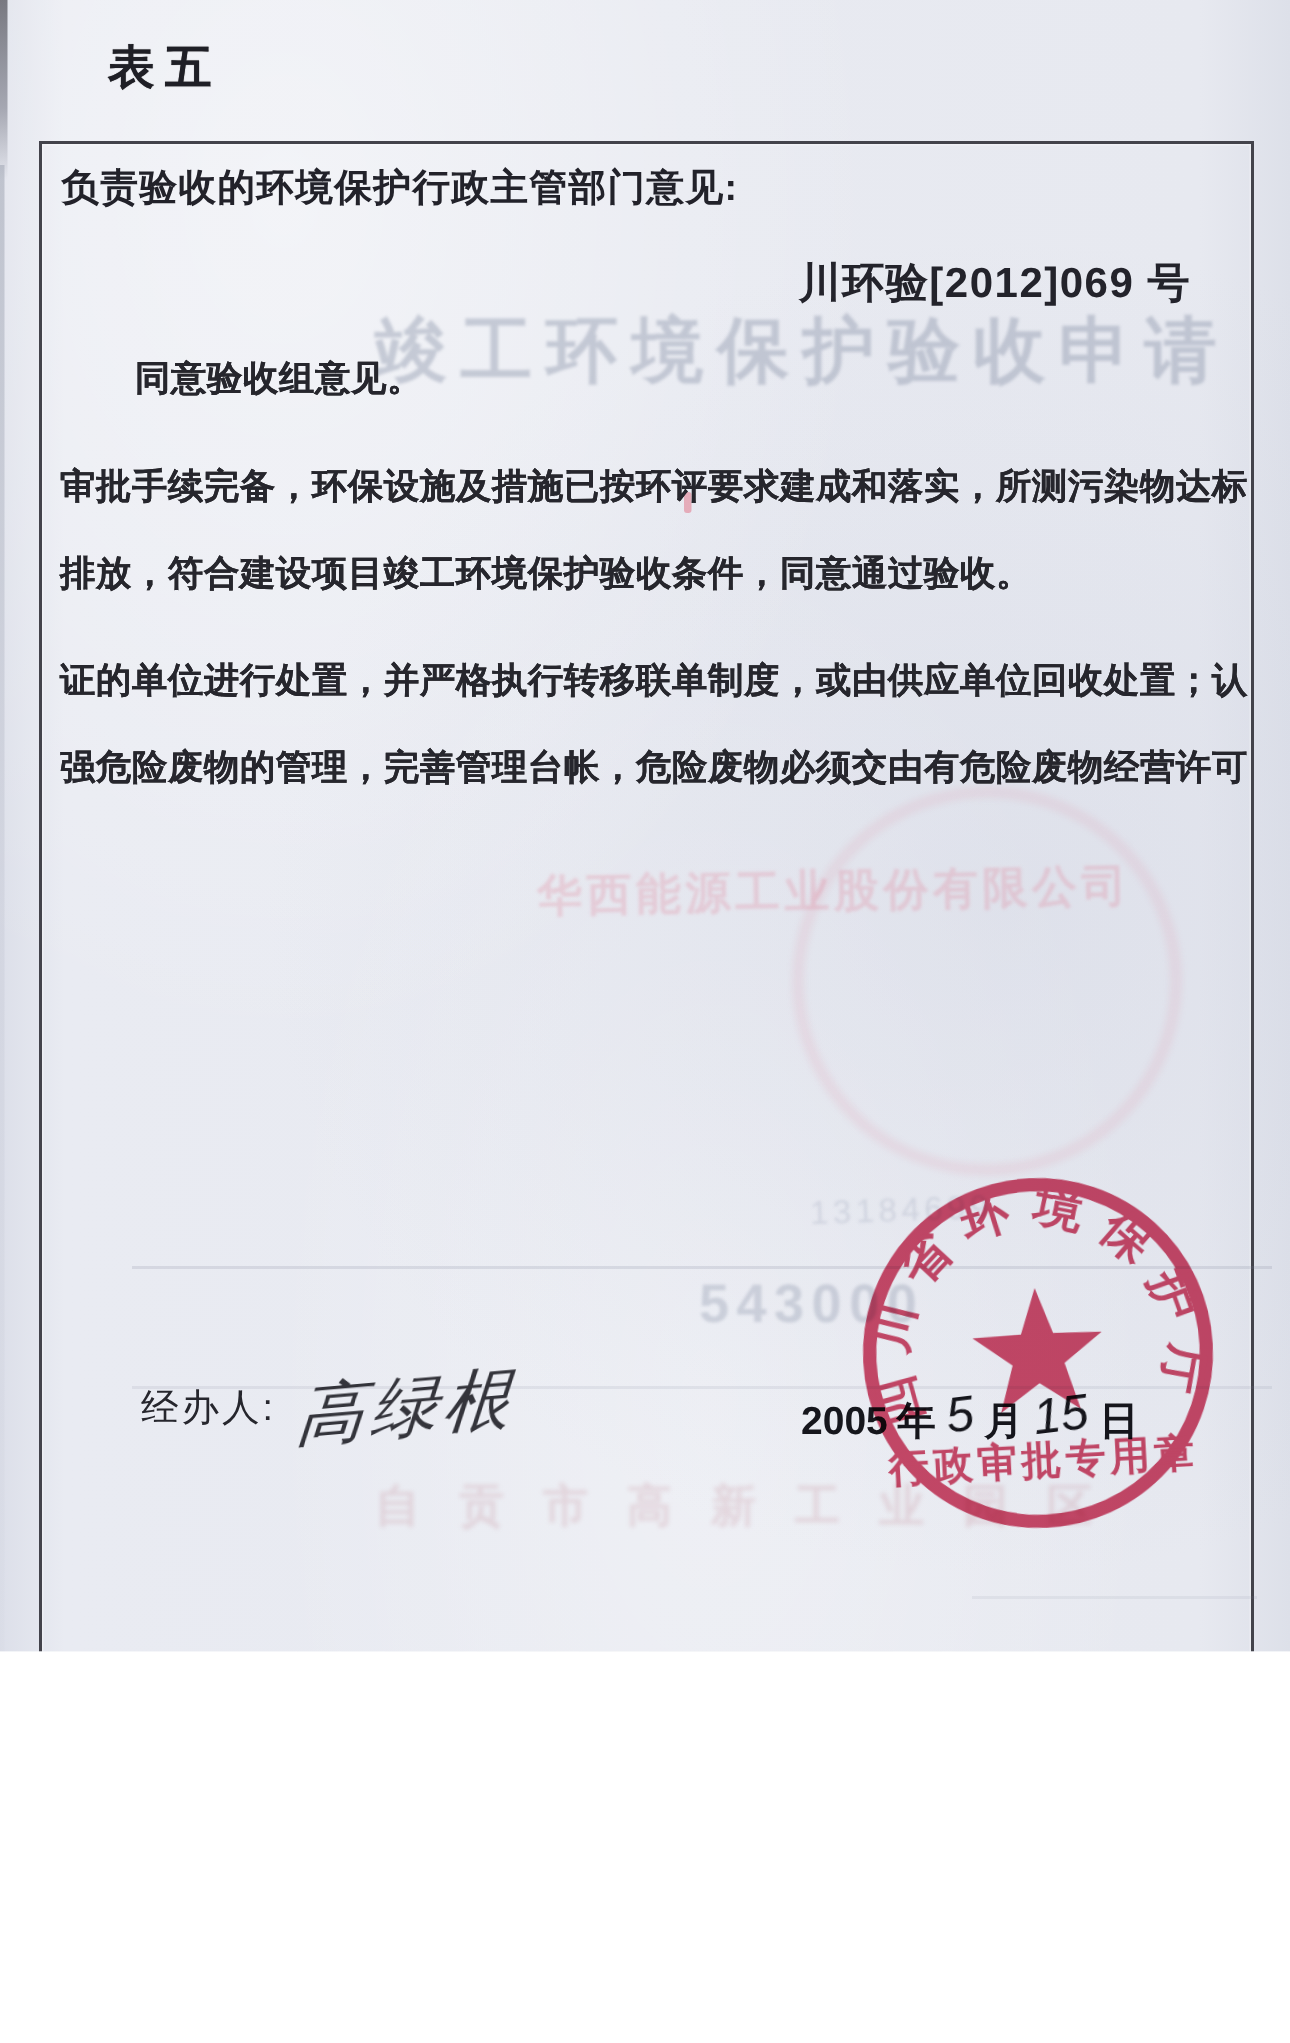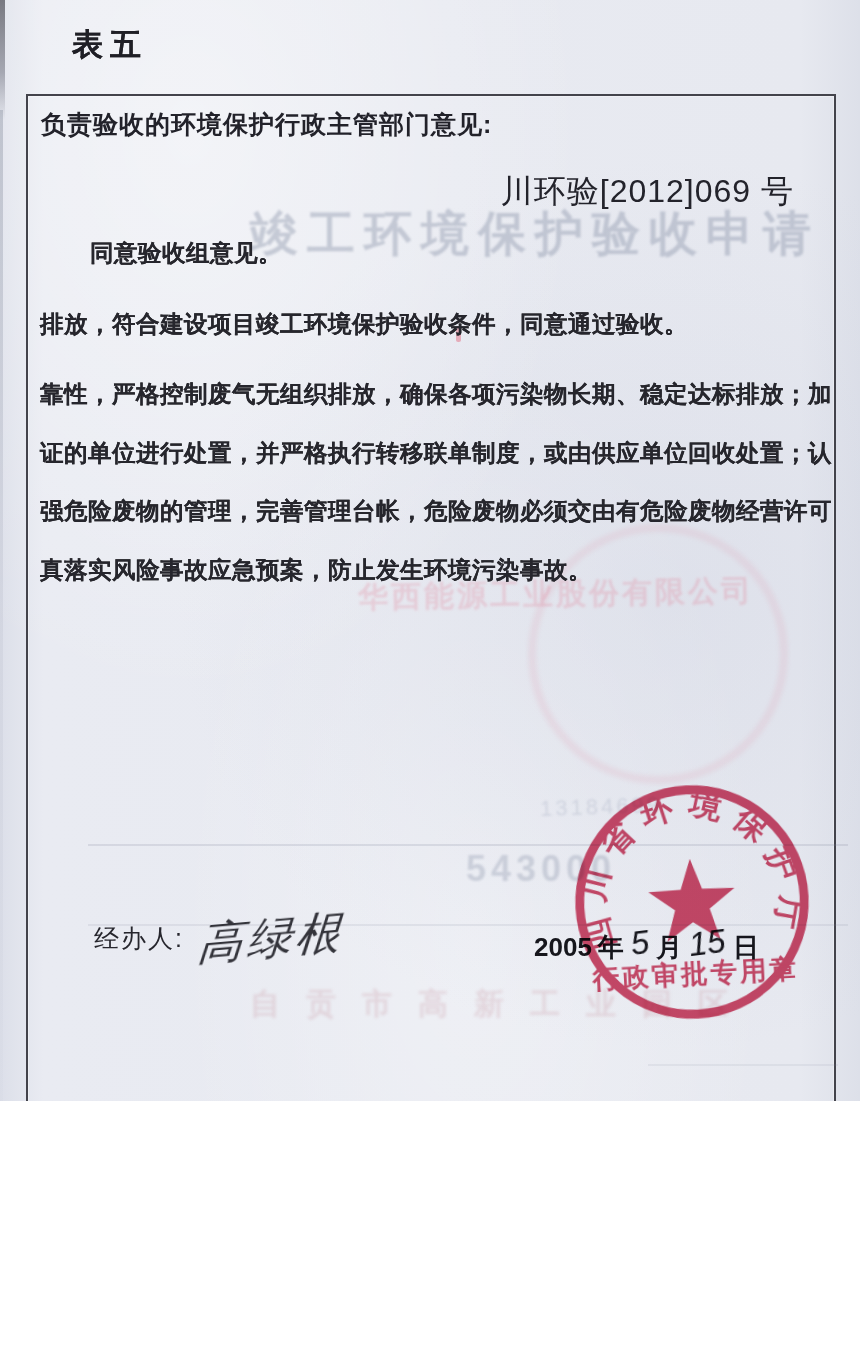--- a/index.html
+++ b/index.html
@@ -16,21 +16,21 @@
   .scan-edge{position:absolute;left:0;top:0;width:5px;height:120px;
     background:linear-gradient(180deg,#4a4a52,#8a8c98 60%,transparent);opacity:.7;}
   .scan-edge-b{position:absolute;left:0;top:110px;width:3px;height:1252px;
     background:linear-gradient(180deg,#9aa0ae,#c9ccd8 40%,transparent 90%);opacity:.5;}
   .sheet-title{position:absolute;left:72px;top:24px;font-size:31px;font-weight:bold;
     letter-spacing:7px;color:#1f1f26;text-shadow:0 0 .5px #333;}
   .main-box{position:absolute;left:26px;top:94px;width:806px;height:1222px;
     border:2.5px solid #43434b;box-shadow:0 0 0 1px rgba(255,255,255,.35) inset;}
   .box-header{position:absolute;left:13px;top:12px;font-size:25px;font-weight:bold;
     letter-spacing:1px;color:#22222a;white-space:nowrap;z-index:3;}
-  .doc-number{position:absolute;right:40px;top:74px;font-size:32px;font-weight:400;
+  .doc-number{position:absolute;right:40px;top:74px;font-size:28px;font-weight:700;
     letter-spacing:1px;color:#23232b;z-index:3;}
   .paragraphs{position:absolute;left:12px;top:128px;width:786px;font-size:23.5px;
     font-weight:600;line-height:58.5px;letter-spacing:.5px;color:var(--ink);z-index:3;}
   .paragraph{margin:0 0 12px 0;}
   .paragraph .line{white-space:nowrap;text-shadow:0 0 .4px #333;}
   .paragraph .line.indent{padding-left:50px;font-family:Liberation Serif, serif;}
   .sign-row{position:absolute;left:66px;top:812px;z-index:5;white-space:nowrap;}
   .sign-label{font-size:25px;font-weight:normal;letter-spacing:2px;vertical-align:middle;}
   .sign-name{display:inline-block;font-size:45px;font-weight:500;font-style:italic;
     margin-left:10px;color:#1b1b22;transform:rotate(-5deg) skewX(-10deg);
@@ -91,27 +91,26 @@
     <div class="speck"></div>
 
     <div class="box-header">负责验收的环境保护行政主管部门意见:</div>
     <div class="doc-number">川环验[2012]069 号</div>
 
     <div class="paragraphs">
         <div class="paragraph">
           <div class="line indent">同意验收组意见。</div>
         </div>
         <div class="paragraph">
+          <div class="line">审批手续完备，环保设施及措施已按环评要求建成和落实，所测污染物达标</div>
           <div class="line">排放，符合建设项目竣工环境保护验收条件，同意通过验收。</div>
         </div>
         <div class="paragraph">
-          <div class="line">靠性，严格控制废气无组织排放，确保各项污染物长期、稳定达标排放；加</div>
           <div class="line">证的单位进行处置，并严格执行转移联单制度，或由供应单位回收处置；认</div>
           <div class="line">强危险废物的管理，完善管理台帐，危险废物必须交由有危险废物经营许可</div>
-          <div class="line">真落实风险事故应急预案，防止发生环境污染事故。</div>
         </div>
       </div>
 
     <div class="sign-row">
       <span class="sign-label">经办人:</span>
       <span class="sign-name">高绿根</span>
     </div>
 
     <svg class="stamp" viewBox="0 0 260 260">
       <defs>

